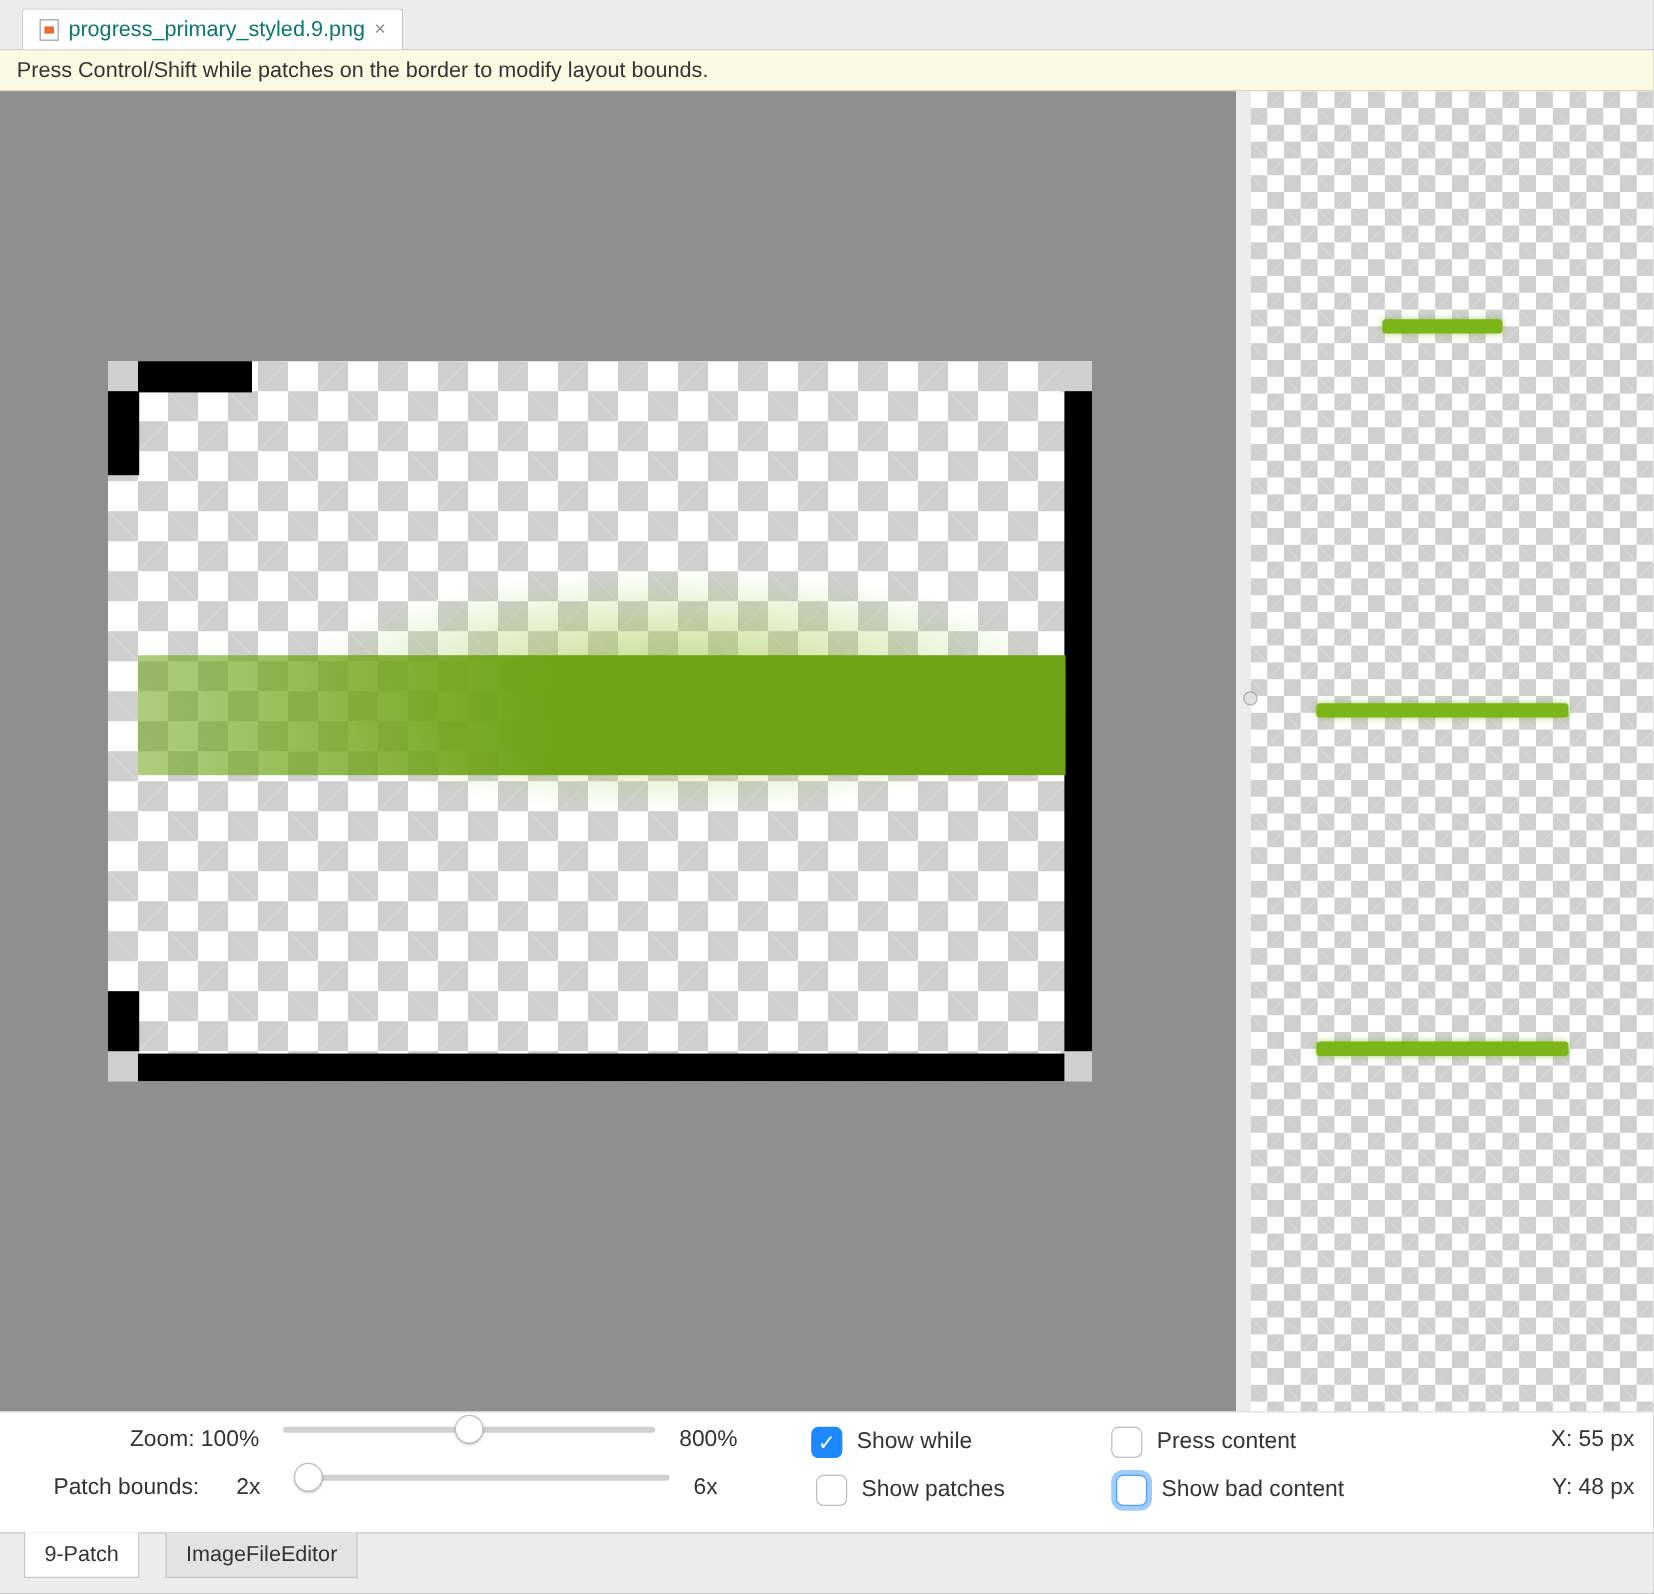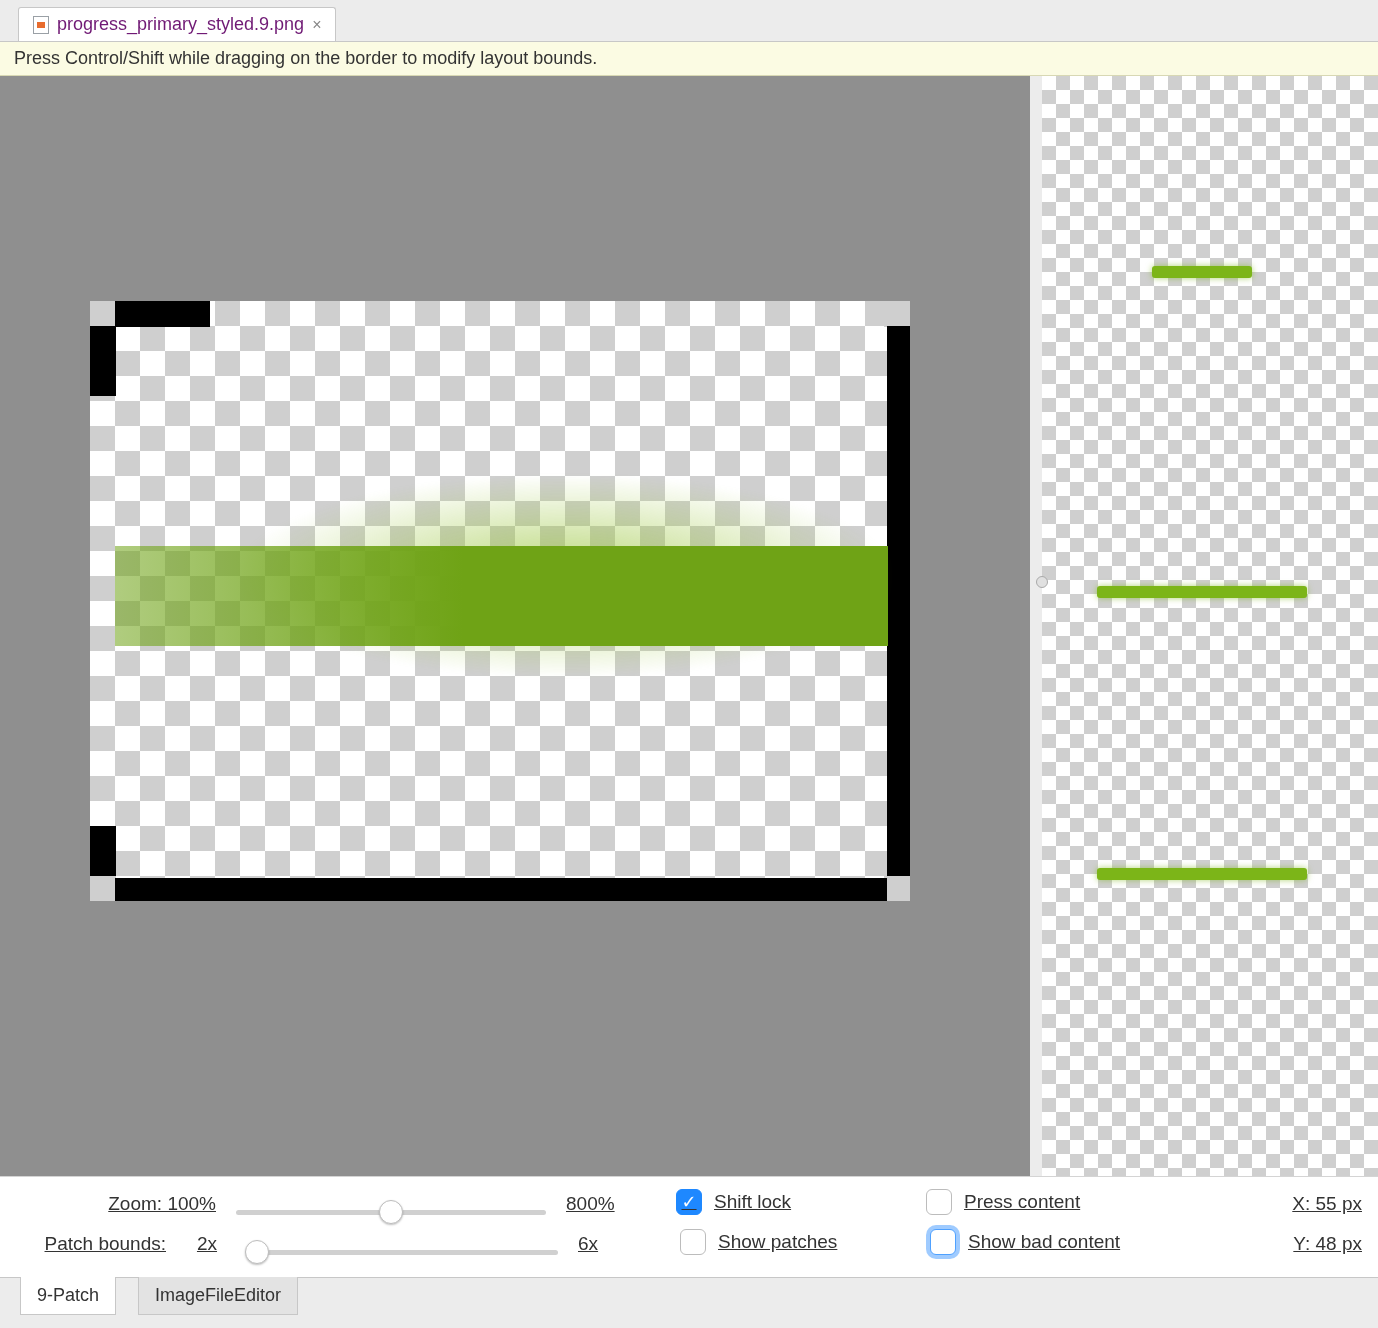--- a/index.html
+++ b/index.html
@@ -26,21 +26,21 @@
     display: flex;
     align-items: center;
     gap: 8px;
     background: #ffffff;
     border: 1px solid #c7c7c7;
     border-bottom: none;
     border-radius: 3px 3px 0 0;
     padding: 6px 14px;
     margin-left: 18px;
   }
-  .file-tab .fname { color: #701a75; font-size: 18px; }
+  .file-tab .fname { color: #0f766e; font-size: 18px; }
   .file-icon {
     width: 16px; height: 18px;
     background: #fff;
     border: 1px solid #9aa0a6;
     position: relative;
   }
   .file-icon::after {
     content: "";
     position: absolute;
     left: 3px; top: 5px;
@@ -144,24 +144,23 @@
 
   
   .controls {
     background: #ffffff;
     border-top: 1px solid #d4d4d4;
     padding: 12px 16px 8px 16px;
     font-size: 19px;
   }
   .crow {
     display: flex;
-    align-items: flex-end;
+    align-items: flex-start;
     gap: 20px;
     margin-bottom: 14px;
-    text-decoration: underline;
   }
   .clabel { text-align: right; }
   .zoom-label { width: 200px; }
   .scale-label { width: 150px; }
   .scale-val { width: 42px; text-align: center; }
 
   .slider {
     width: 310px; height: 5px;
     background: #d0d0d0;
     border-radius: 3px;
@@ -228,21 +227,21 @@
 <body>
 
 <div class="tab-bar">
   <div class="file-tab">
     <span class="file-icon"></span>
     <span class="fname">progress_primary_styled.9.png</span>
     <span class="close-x">×</span>
   </div>
 </div>
 
-<div class="hint">Press Control/Shift while dragging on the border to modify layout bounds.</div>
+<div class="hint">Press Control/Shift while patches on the border to modify layout bounds.</div>
 
 <div class="workspace">
   <div class="canvas-pane">
     <div class="ninepatch">
       <span class="np-corner-g" style="left:0;top:0"></span>
       <span class="np-corner-g" style="right:0;top:0"></span>
       <span class="np-corner-g" style="left:0;bottom:0"></span>
       <span class="np-corner-g" style="right:0;bottom:0"></span>
       <span class="np-border-top"></span>
       <span class="np-border-left-a"></span>
@@ -271,21 +270,21 @@
     <span class="clabel zoom-label">Zoom: 100%</span>
     <div class="slider">
       <div class="thumb" id="zoom-thumb" style="left: 143px;"></div>
     </div>
     <span style="width:70px">800%</span>
 
     <div class="chk" style="margin-left:20px;width:230px">
       <span class="chk-box checked">
           <span>✓</span>
         </span>
-      <span>Shift lock</span>
+      <span>Show while</span>
     </div>
 
     <div class="chk" style="width:240px">
       <span class="chk-box"></span>
       <span>Press content</span>
     </div>
 
     <span class="coord">X: 55 px</span>
   </div>
 

